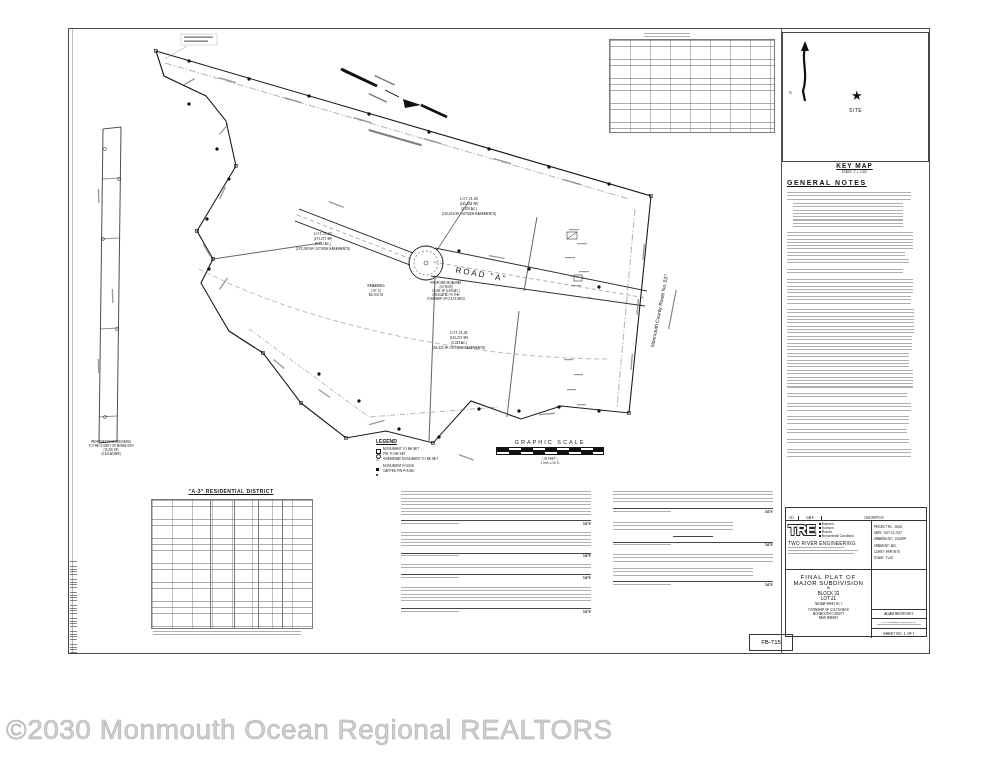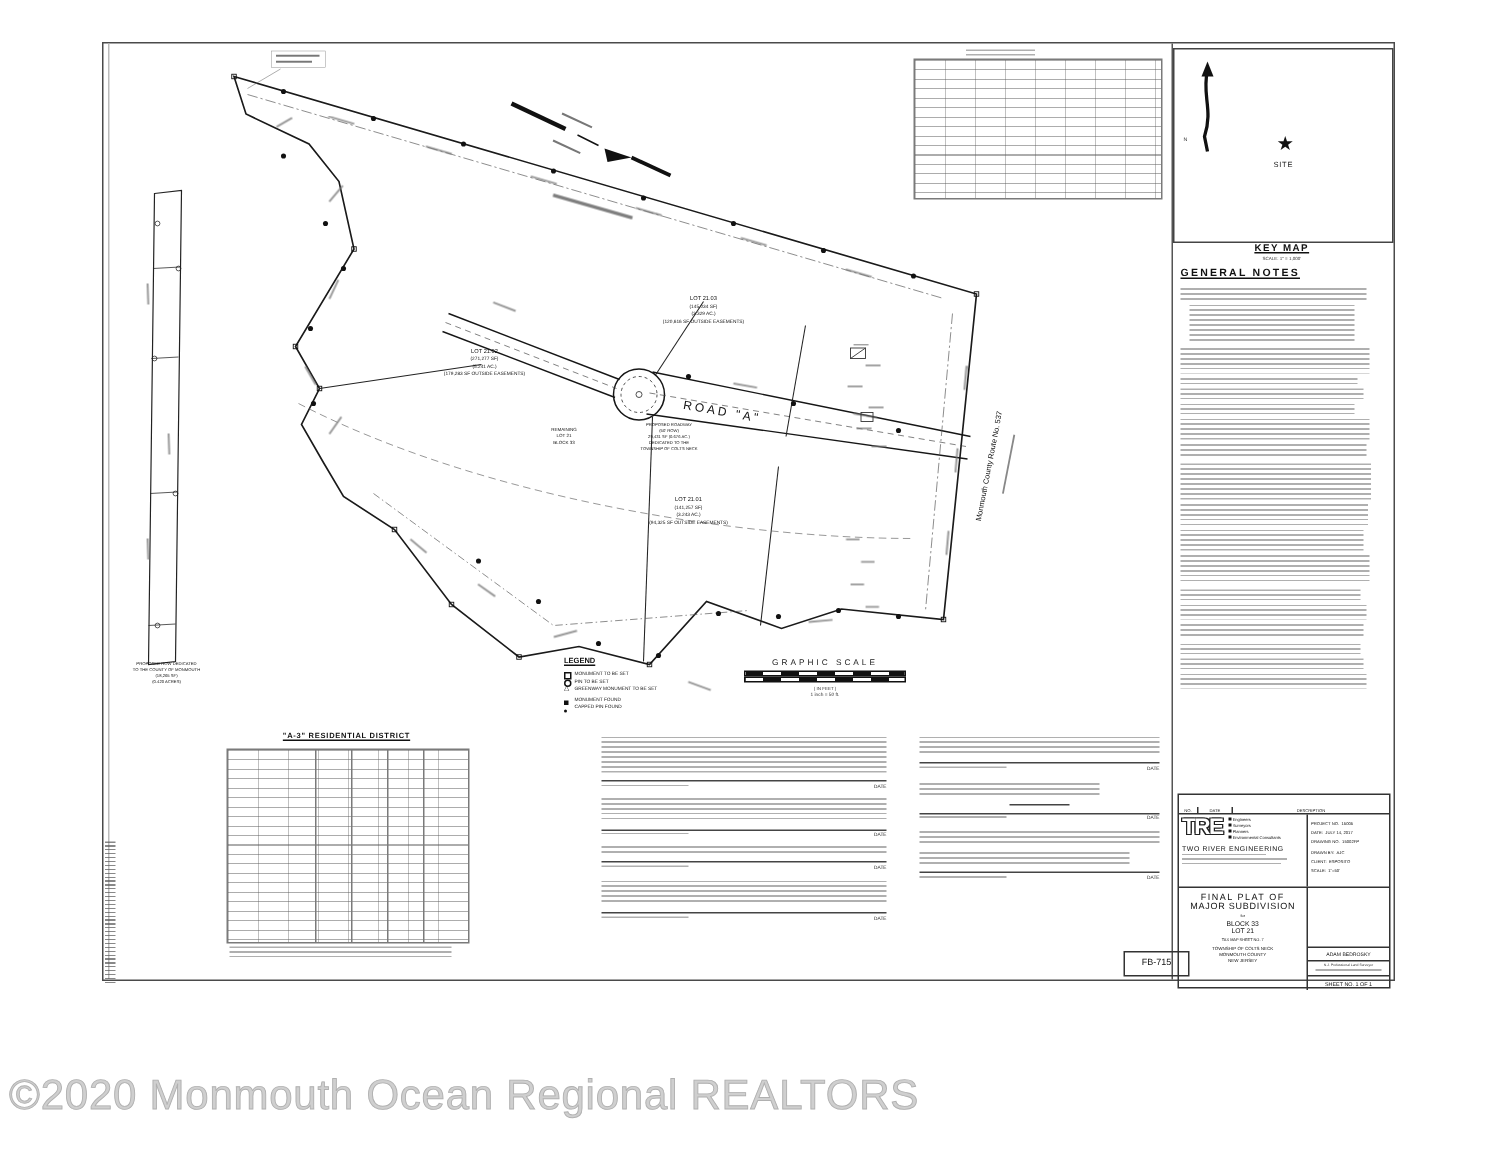--- a/index.html
+++ b/index.html
@@ -347,21 +347,21 @@
         <span class="dt">DATE</span>
       </div>
       <div class="nb" style="height:10px;margin-top:7px;"></div>
       <div class="nb" style="height:8px;margin-top:4px;width:140px;"></div>
       <div class="sigrow">
         <span class="nm nb"></span>
         <span class="dt">DATE</span>
       </div>
     </div>
 
-    <div class="abs" style="left:716px;top:500px;width:142px;height:130px;border:.8px solid #333;box-sizing:border-box;">
+    <div class="abs" style="left:716px;top:478px;width:142px;height:130px;border:.8px solid #333;box-sizing:border-box;">
 
       <div style="display:flex;height:12px;border-bottom:.6px solid #333;font-size:2.8px;color:#222;align-items:flex-end;">
         <span style="width:12px;border-right:.5px solid #333;text-align:center;">NO.</span>
         <span style="width:22px;border-right:.5px solid #333;text-align:center;">DATE</span>
         <span style="flex:1;text-align:center;">DESCRIPTION</span>
       </div>
 
       <div style="display:flex;height:48px;border-bottom:.6px solid #333;">
         <div style="width:86px;border-right:.6px solid #333;padding:2px;box-sizing:border-box;">
           <div style="display:flex;">
@@ -407,15 +407,15 @@
           <div class="nb" style="height:2px;width:44px;margin:0 auto 2px;"></div>
           <div style="border-top:.5px solid #333;text-align:center;font-size:3.6px;padding:2.5px 0;">SHEET NO. 1 OF 1</div>
         </div>
       </div>
     </div>
 
     <div class="abs" style="left:680px;top:605px;width:42px;height:15px;border:.7px solid #333;font-size:6px;line-height:15px;text-align:center;">FB-715</div>
 
   </div>
 
-  <div class="abs watermark" style="left:6px;top:714px;">©2020 Monmouth Ocean Regional REALTORS</div>
+  <div class="abs watermark" style="left:6px;top:714px;">©2030 Monmouth Ocean Regional REALTORS</div>
 
 </div>
 
 </body></html>

